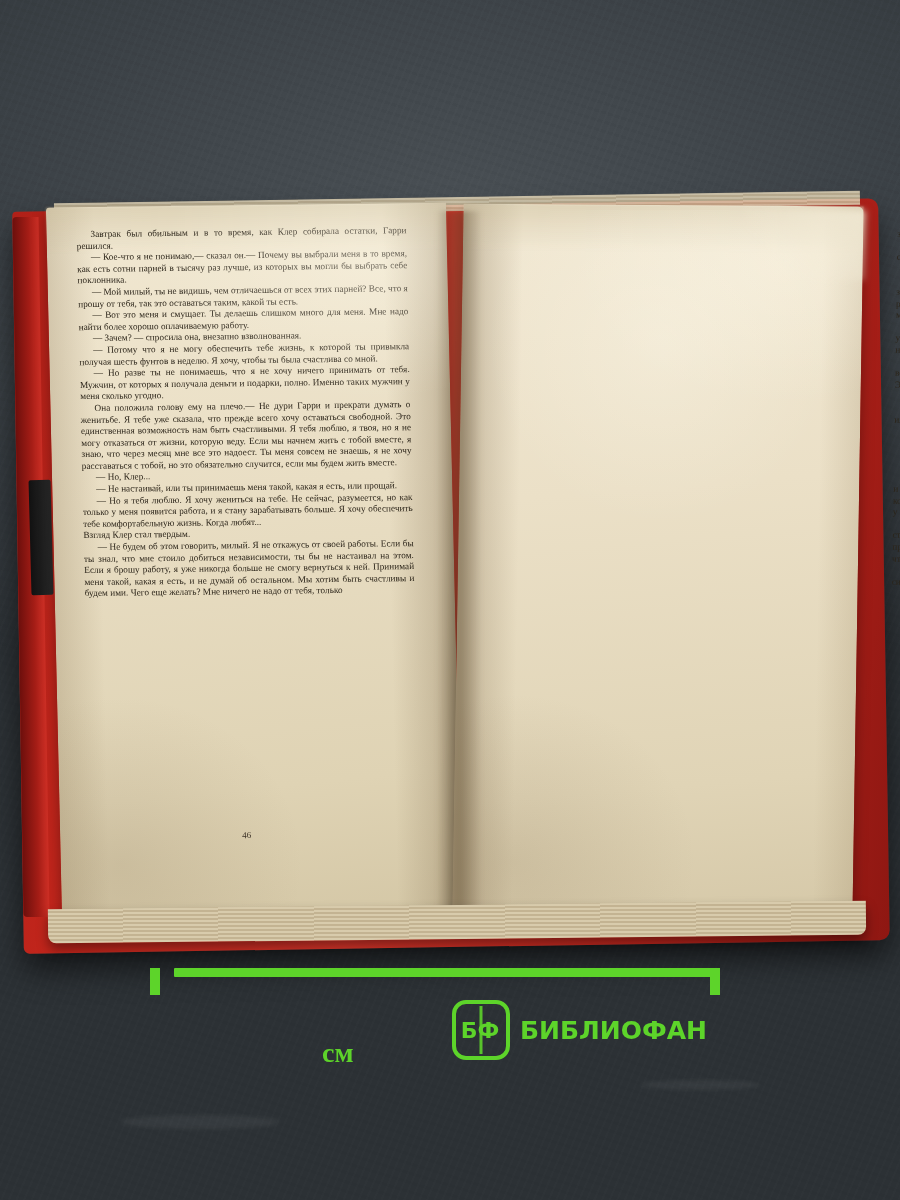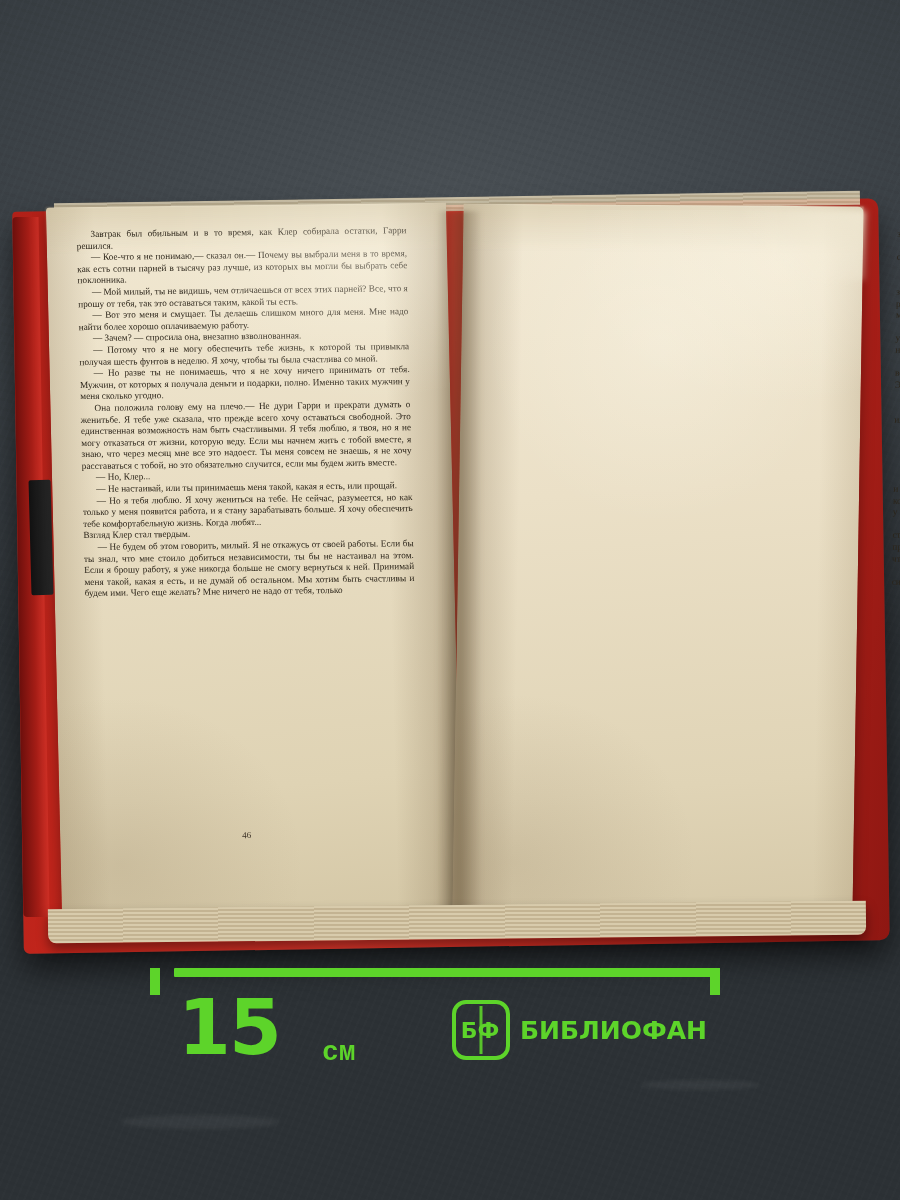--- a/index.html
+++ b/index.html
@@ -221,21 +221,21 @@
     font-weight: bold;
     font-size: 76px;
     color: #5dd42a;
     letter-spacing: -2px;
     line-height: 1;
   }
   .measure-unit {
     position: absolute;
     left: 322px;
     top: 1037px;
-    font-family: Liberation Mono, monospace;
+    font-family: Liberation Serif, serif;
     font-weight: bold;
     font-size: 28px;
     color: #5dd42a;
   }
   .brand {
     position: absolute;
     left: 452px;
     top: 1000px;
     display: flex;
     align-items: center;
@@ -350,21 +350,20 @@
     <div class="page-stack-bottom"></div>
   </div>
 
   <div class="glare"></div>
 
   <div class="ruler">
     <div class="ruler-bar"></div>
     <div class="ruler-tick-left" style="left:0;"></div>
     <div class="ruler-tick-right" style="left:560px;"></div>
   </div>
-  <div class="measure-number">15</div>
   <div class="measure-unit">см</div>
 
   <div class="brand">
     <div class="brand-logo">
       <span>БФ</span>
     </div>
     <div class="brand-name">БИБЛИОФАН</div>
   </div>
 </div>
 

